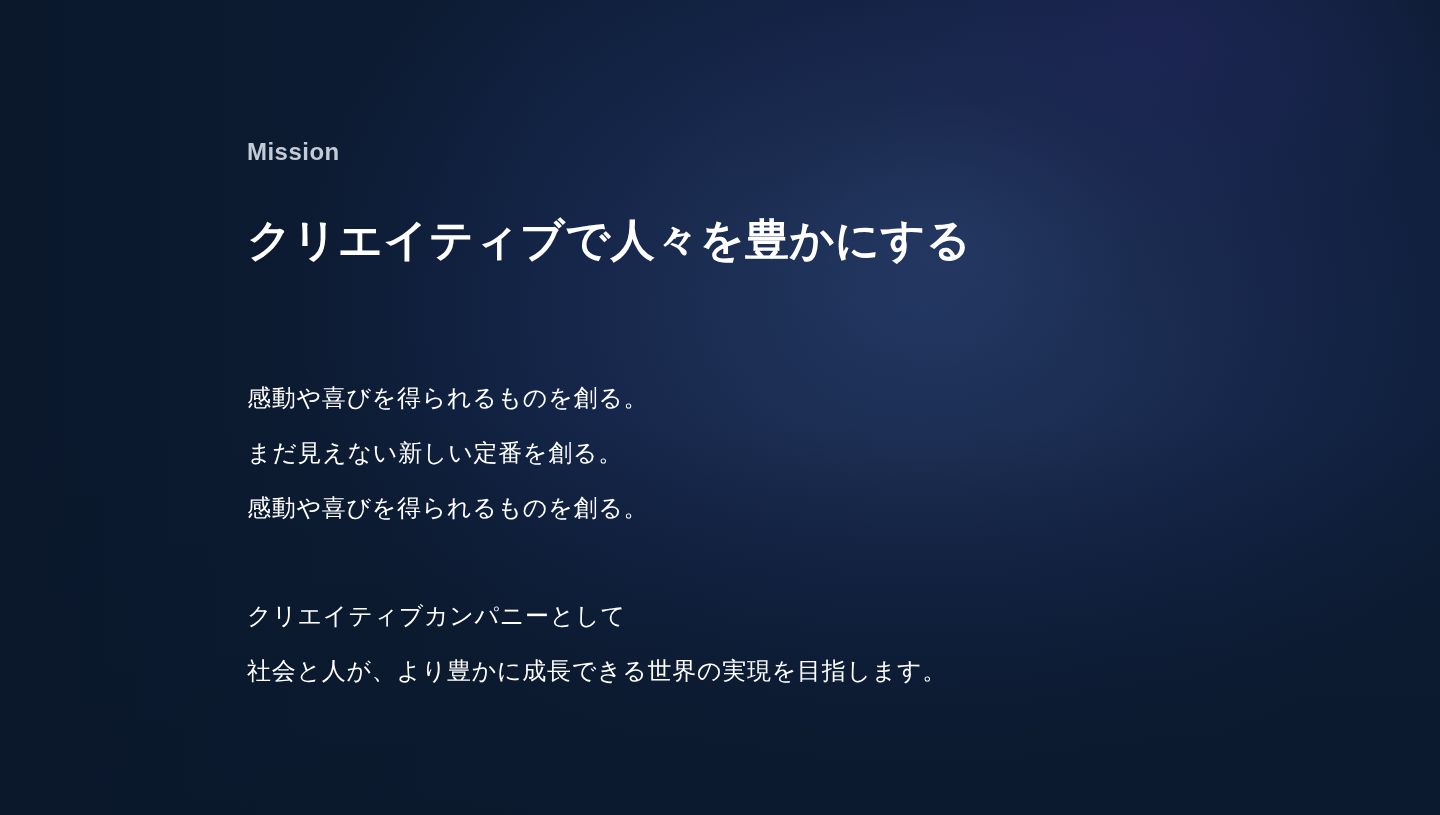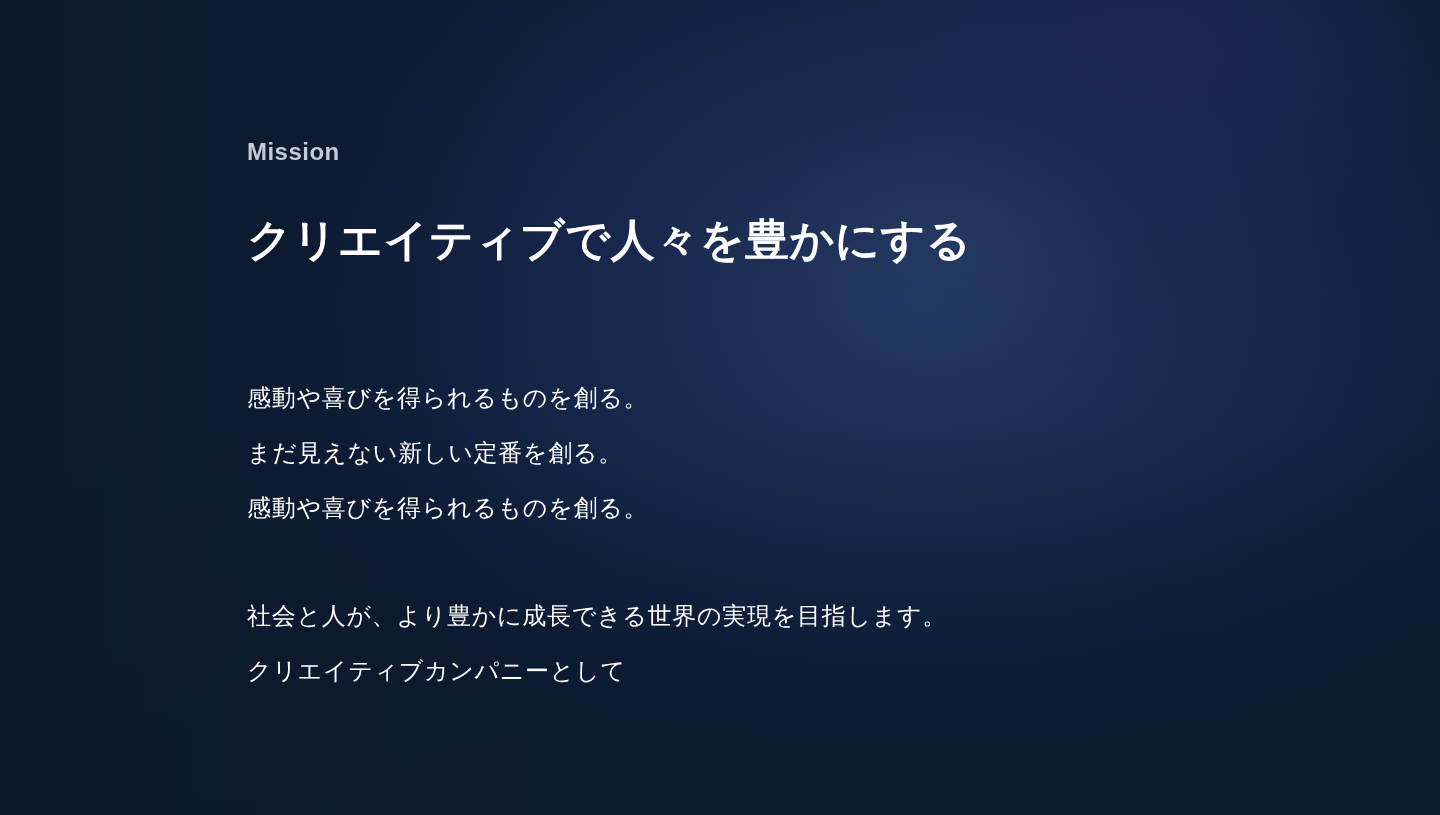--- a/index.html
+++ b/index.html
@@ -139,18 +139,18 @@
 
     <h1 class="headline">クリエイティブで人々を豊かにする</h1>
 
     <div class="body-block block-1">
       <p class="body-line">感動や喜びを得られるものを創る。</p>
       <p class="body-line">まだ見えない新しい定番を創る。</p>
       <p class="body-line">感動や喜びを得られるものを創る。</p>
     </div>
 
     <div class="body-block block-2">
+      <p class="body-line">クリエイティブカンパニーとして</p>
       <p class="body-line">社会と人が、より豊かに成長できる世界の実現を目指します。</p>
-      <p class="body-line">クリエイティブカンパニーとして</p>
     </div>
 
   </div>
 </div>
 
 </body></html>

